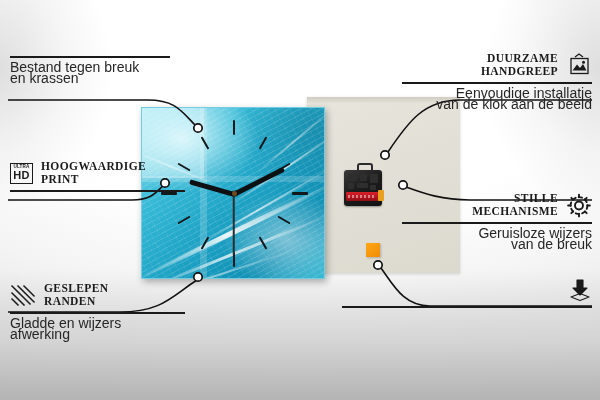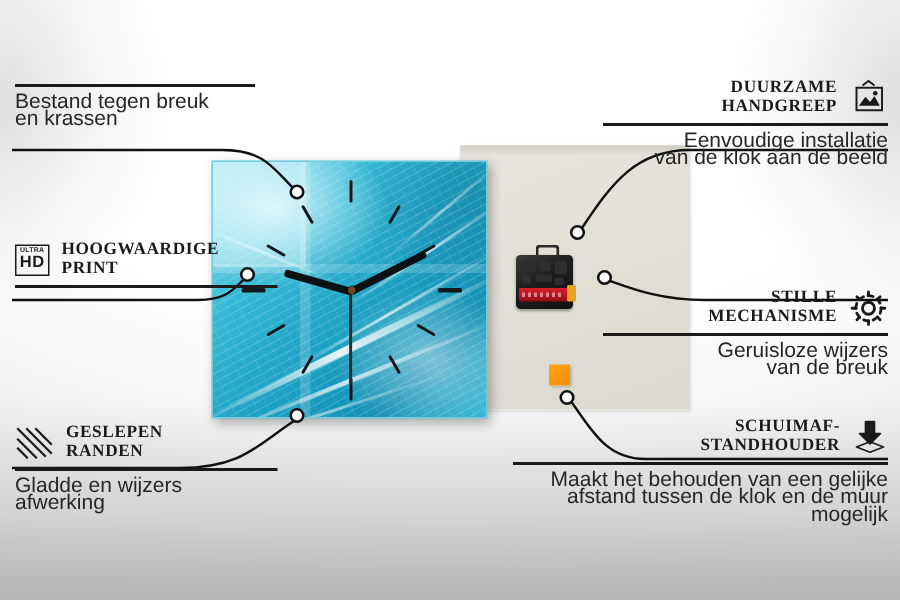--- a/index.html
+++ b/index.html
@@ -321,29 +321,25 @@
         </svg>
       </span>
     </div>
     <div class="rule"></div>
     <div class="co-sub">Geruisloze wijzers
 van de breuk</div>
   </div>
 
   <div class="callout co-right" style="right:8px;top:278px;width:250px;">
     <div class="co-head">
-      <span class="ttl">SCHUIMAF-
-STANDHOUDER</span>
       <span class="ico">
         <svg width="24" height="24" viewBox="0 0 24 24">
           <g fill="#1a1a1a" stroke="#1a1a1a" stroke-width="1.1" stroke-linejoin="round">
             <path d="M9,2 h6 v8 h4 L12,17 L5,10 h4 Z"></path>
             <path d="M3,19 L12,15.5 L21,19 L12,22.5 Z" fill="none"></path>
           </g>
         </svg>
       </span>
     </div>
     <div class="rule"></div>
-    <div class="co-sub">Maakt het behouden van een gelijke
-afstand tussen de klok en de muur mogelijk</div>
   </div>
 
 </div>
 
 </body></html>

